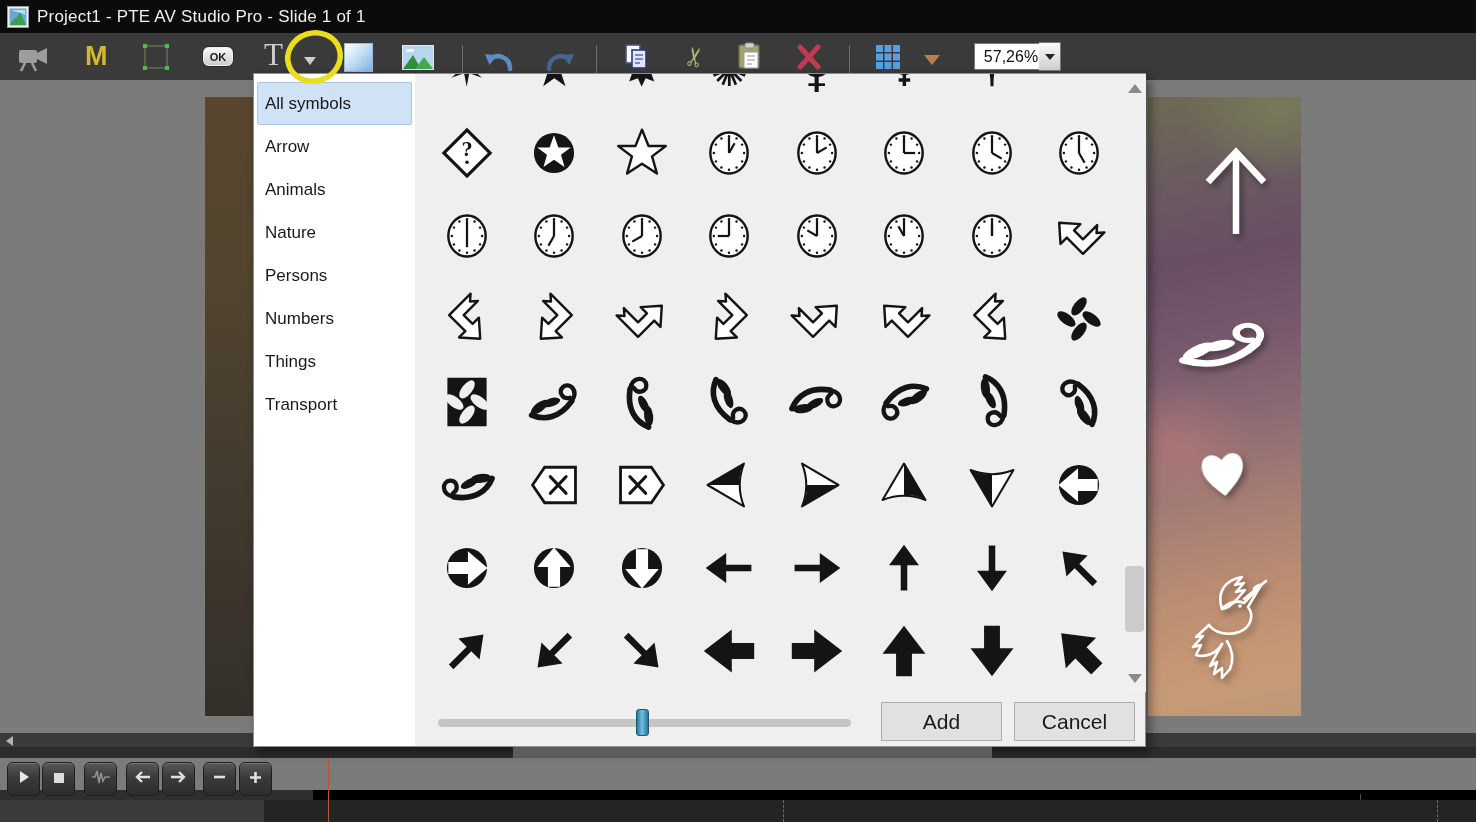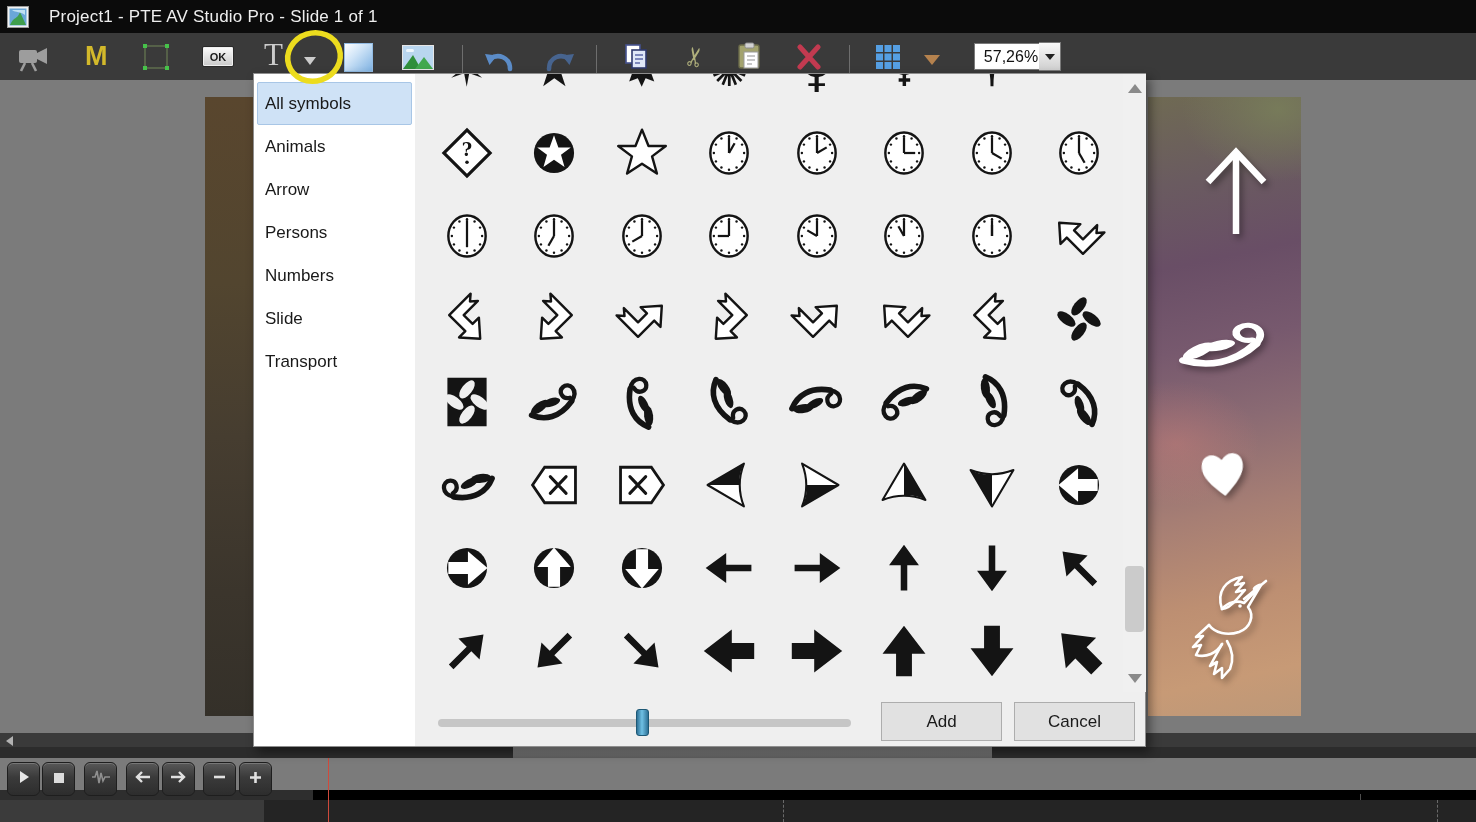--- a/index.html
+++ b/index.html
@@ -1,28 +1,28 @@
 <!DOCTYPE html>
 <html><head>
 <meta charset="utf-8">
 <style>
   html,body{margin:0;padding:0;background:#555;}
   .screen{position:relative;width:1476px;height:822px;overflow:hidden;
     font-family:"Liberation Sans",sans-serif;background:#7b7b7b;-webkit-user-select:none;user-select:none;}
   
   .titlebar{position:absolute;left:0;top:0;width:100%;height:33px;background:#0b0b0b;display:flex;align-items:center;}
   .titlebar .appicon{margin:0 8px 0 7px;width:22px;height:22px;flex:0 0 auto;}
-  .titlebar .title{color:#eeeeee;font-size:17px;letter-spacing:.2px;margin-left:12px;}
+  .titlebar .title{color:#eeeeee;font-size:17px;letter-spacing:.2px;}
   
   .toolbar{position:absolute;left:0;top:33px;width:100%;height:47px;background:#3a3a3a;}
   .tb{position:absolute;top:0;display:flex;align-items:center;justify-content:center;cursor:pointer;}
   .sep{position:absolute;top:45px;width:1px;height:28px;background:#6e6e6e;}
   .m-label{color:#d3b92b;font-size:27px;font-weight:bold;font-family:"Liberation Sans",sans-serif;}
   .ok-chip{width:30px;height:19px;background:linear-gradient(#fdfdfd,#c9c9c9);border:1px solid #2a2a2a;
-    box-shadow:inset 0 0 0 1px #efefef;color:#1a1a1a;font-size:11px;font-weight:bold;display:flex;align-items:center;justify-content:center;border-radius:2px;}
+    box-shadow:inset 0 0 0 1px #efefef;color:#1a1a1a;font-size:11px;font-weight:bold;display:flex;align-items:center;justify-content:center;border-radius:7px;}
   .t-label{color:#cccccc;font-size:31px;font-family:"Liberation Serif",serif;}
   .caret{width:0;height:0;border-left:6px solid transparent;border-right:6px solid transparent;border-top:8px solid #cccccc;}
   .caret2{width:0;height:0;border-left:8px solid transparent;border-right:8px solid transparent;border-top:10px solid #b5824e;}
   .bluesq{width:27px;height:27px;background:linear-gradient(135deg,#ffffff 0%,#cfe4f7 40%,#7fb2e2 100%);border:1px solid #93bce4;}
   .zoomfield{width:72px;height:25px;background:#ffffff;border:1px solid #7a7a7a;color:#111;font-size:16px;
     display:flex;align-items:center;justify-content:center;}
   .zoombtn{width:21px;height:27px;background:linear-gradient(#fafafa,#cfcfcf);border:1px solid #7a7a7a;border-left:none;
     display:flex;align-items:center;justify-content:center;}
   .zoombtn .dn{width:0;height:0;border-left:5px solid transparent;border-right:5px solid transparent;border-top:6px solid #222;}
   .yellow-ring{position:absolute;left:282px;top:26px;width:64px;height:62px;z-index:40;pointer-events:none;}
@@ -70,21 +70,21 @@
   .vthumb{position:absolute;left:2px;top:492px;width:19px;height:66px;background:#cbcbcb;border-radius:4px;}
   .sarr{position:absolute;left:5px;width:0;height:0;border-left:7px solid transparent;border-right:7px solid transparent;}
   .sarr.up{top:10px;border-bottom:9px solid #8a8a8a;}
   .sarr.down{top:600px;border-top:9px solid #8a8a8a;}
   
   .dlgctl{position:absolute;left:169px;top:618px;width:724px;height:54px;}
   .slider{position:absolute;left:15px;top:27px;width:413px;height:8px;background:#c6c6c6;border-radius:4px;cursor:pointer;}
   .sthumb{position:absolute;left:198px;top:-10px;width:13px;height:27px;border-radius:3px;
     background:linear-gradient(90deg,#2e7196,#6fc0e4 45%,#2e7196);border:1px solid #1d5875;box-sizing:border-box;cursor:pointer;}
   .dbtn{position:absolute;top:10px;width:119px;height:37px;background:#e1e1e1;border:1px solid #adadad;
-    font-size:17px;color:#1a1a1a;display:flex;align-items:center;justify-content:center;cursor:pointer;font-family:"Liberation Sans",sans-serif;}
+    font-size:21px;color:#1a1a1a;display:flex;align-items:center;justify-content:center;cursor:pointer;font-family:"Liberation Sans",sans-serif;}
   .dbtn.add{left:458px;}
   .dbtn.cancel{left:591px;}
 </style>
 </head>
 <body>
 
 <div class="screen">
 
   <div class="titlebar">
     <span class="appicon">
@@ -286,25 +286,26 @@
       <div class="pbtn" style="margin-right: 0px;">
         <span><svg width="15" height="15" viewBox="0 0 15 15">
             <path d="M2,7.5 L13,7.5 M7.5,2 L7.5,13" stroke="#e0e0e0" stroke-width="2.6"></path>
           </svg></span>
       </div>
     </div>
 
   <div class="dialog">
     <div class="cats" id="cats">
         <div class="cat sel">All symbols</div>
+        <div class="cat">Arrow</div>
         <div class="cat">Animals</div>
-        <div class="cat">Arrow</div>
+        <div class="cat">Nature</div>
         <div class="cat">Persons</div>
         <div class="cat">Numbers</div>
-        <div class="cat">Slide</div>
+        <div class="cat">Things</div>
         <div class="cat">Transport</div>
       </div>
     <div class="gridview">
       <div class="symgrid" id="symgrid">
           <div class="cell">
             <span class="pchar">✶</span>
           </div>
           <div class="cell">
             <span class="pchar">★</span>
           </div>

